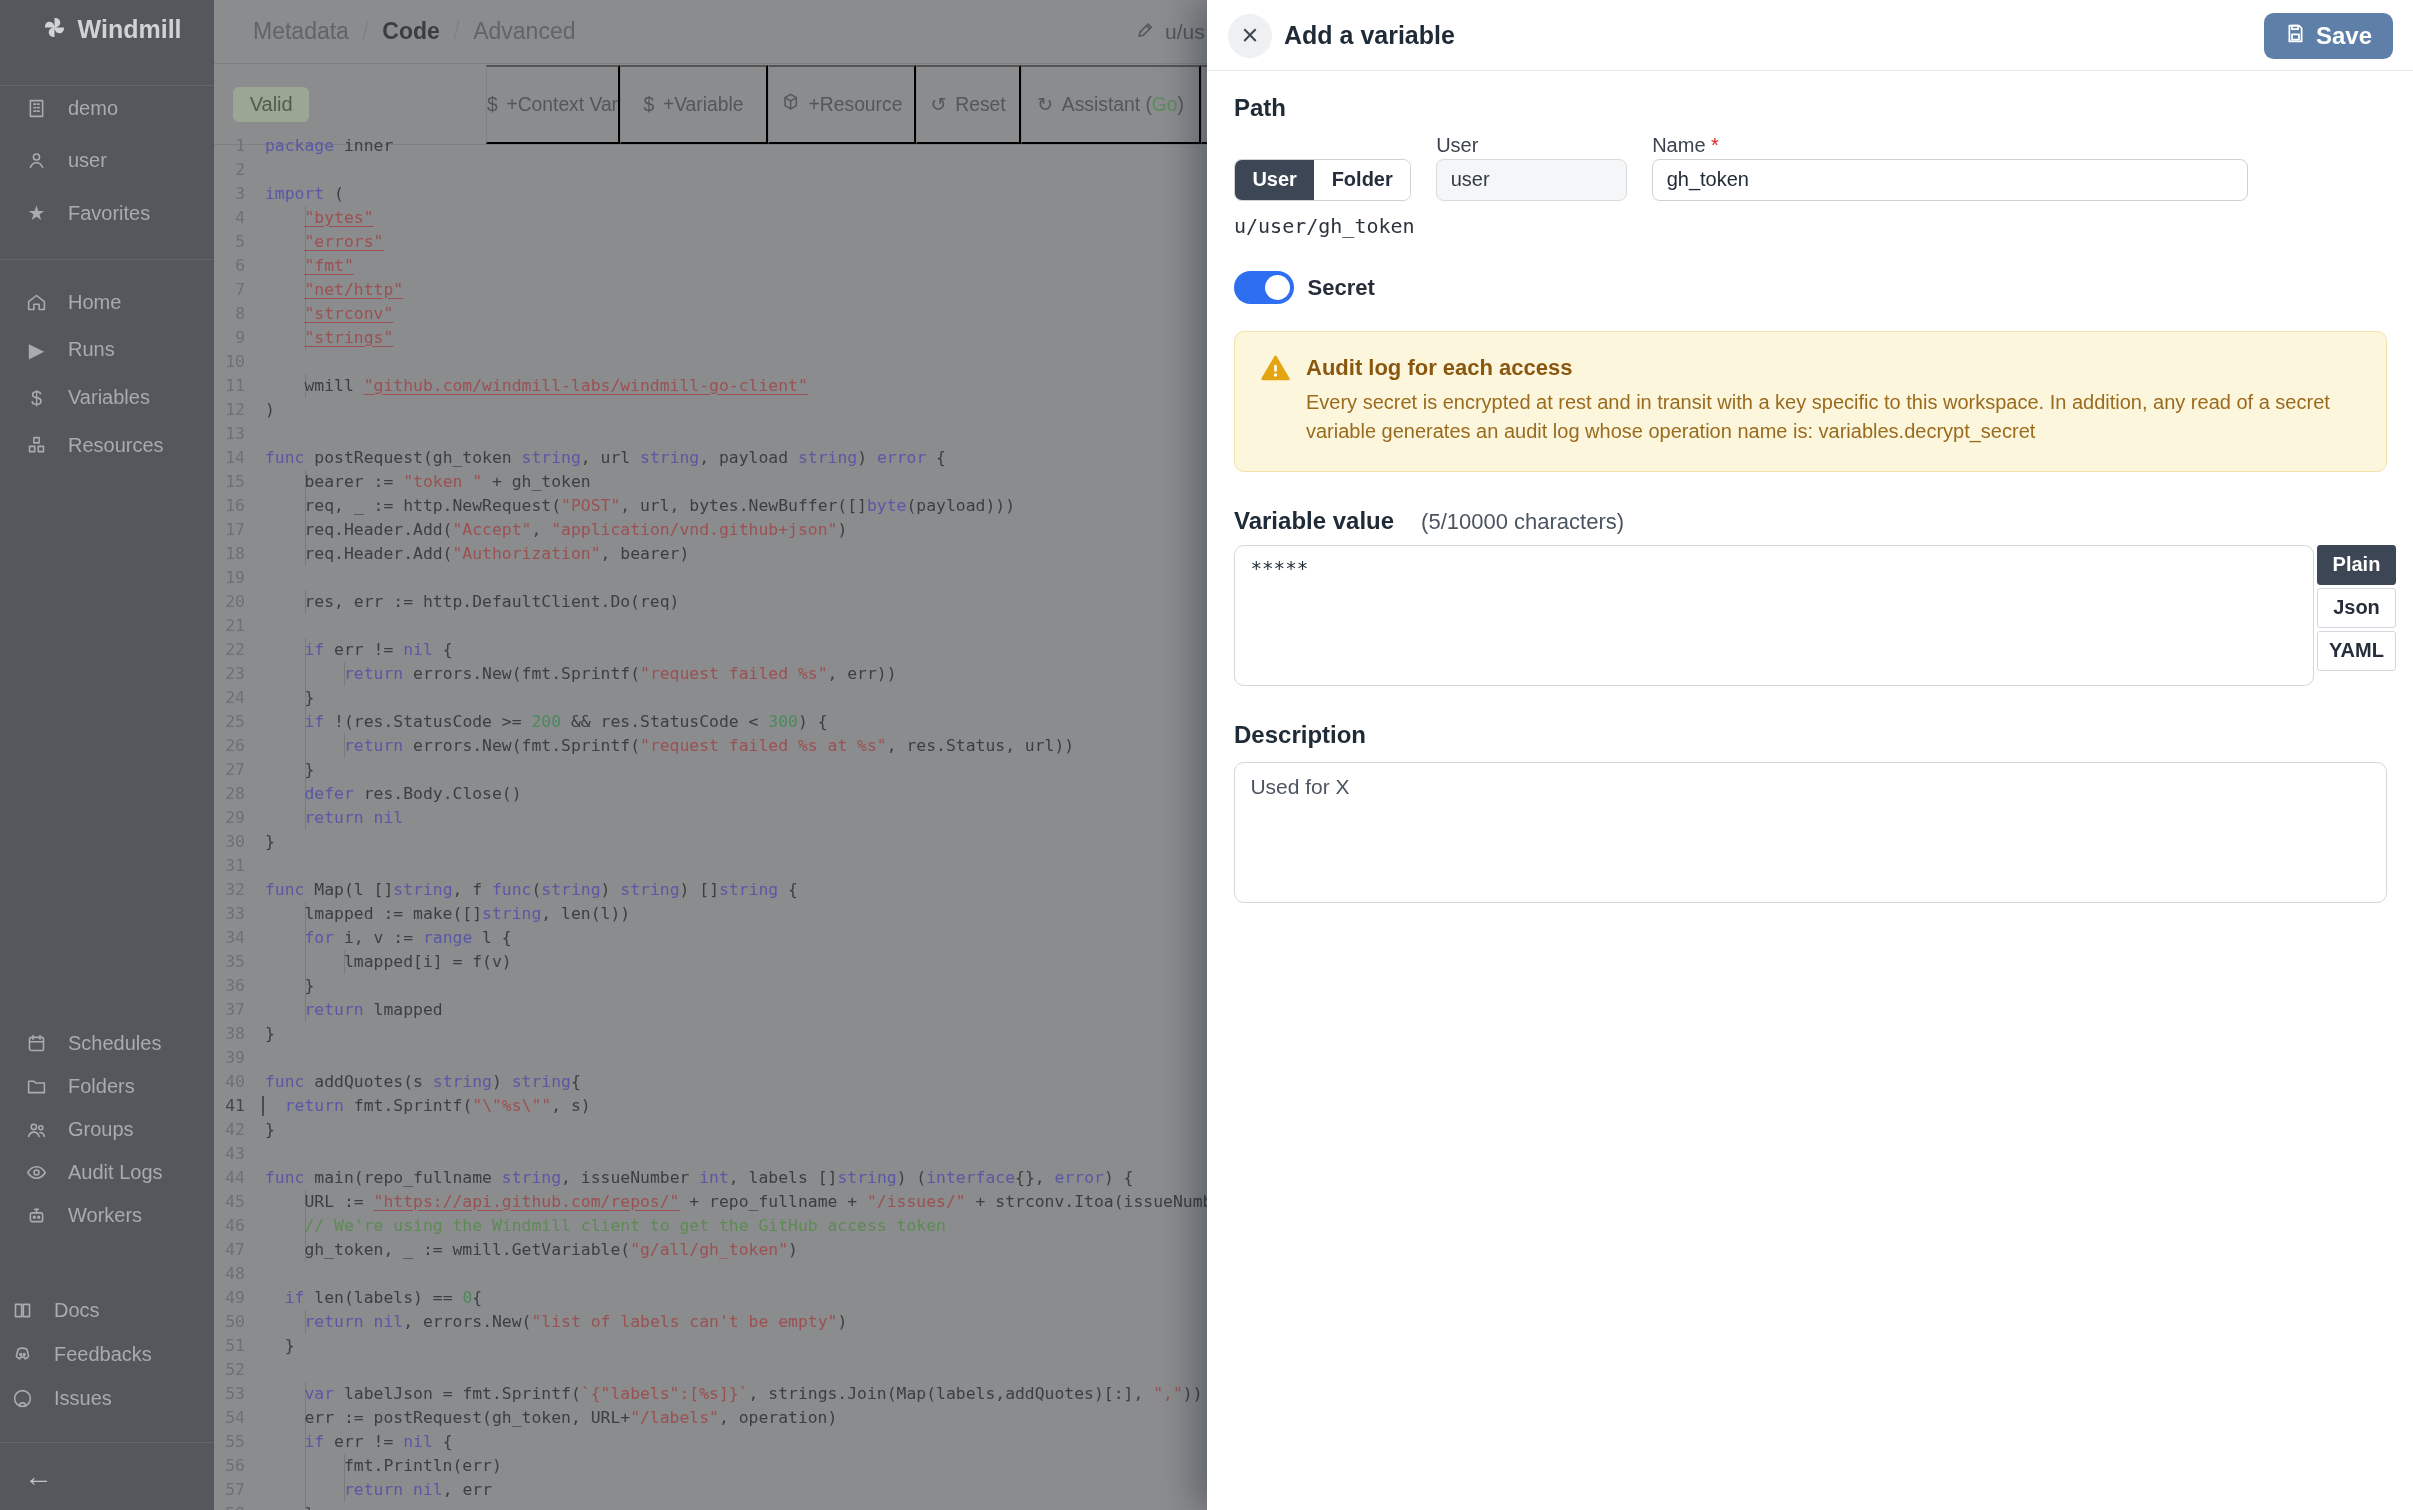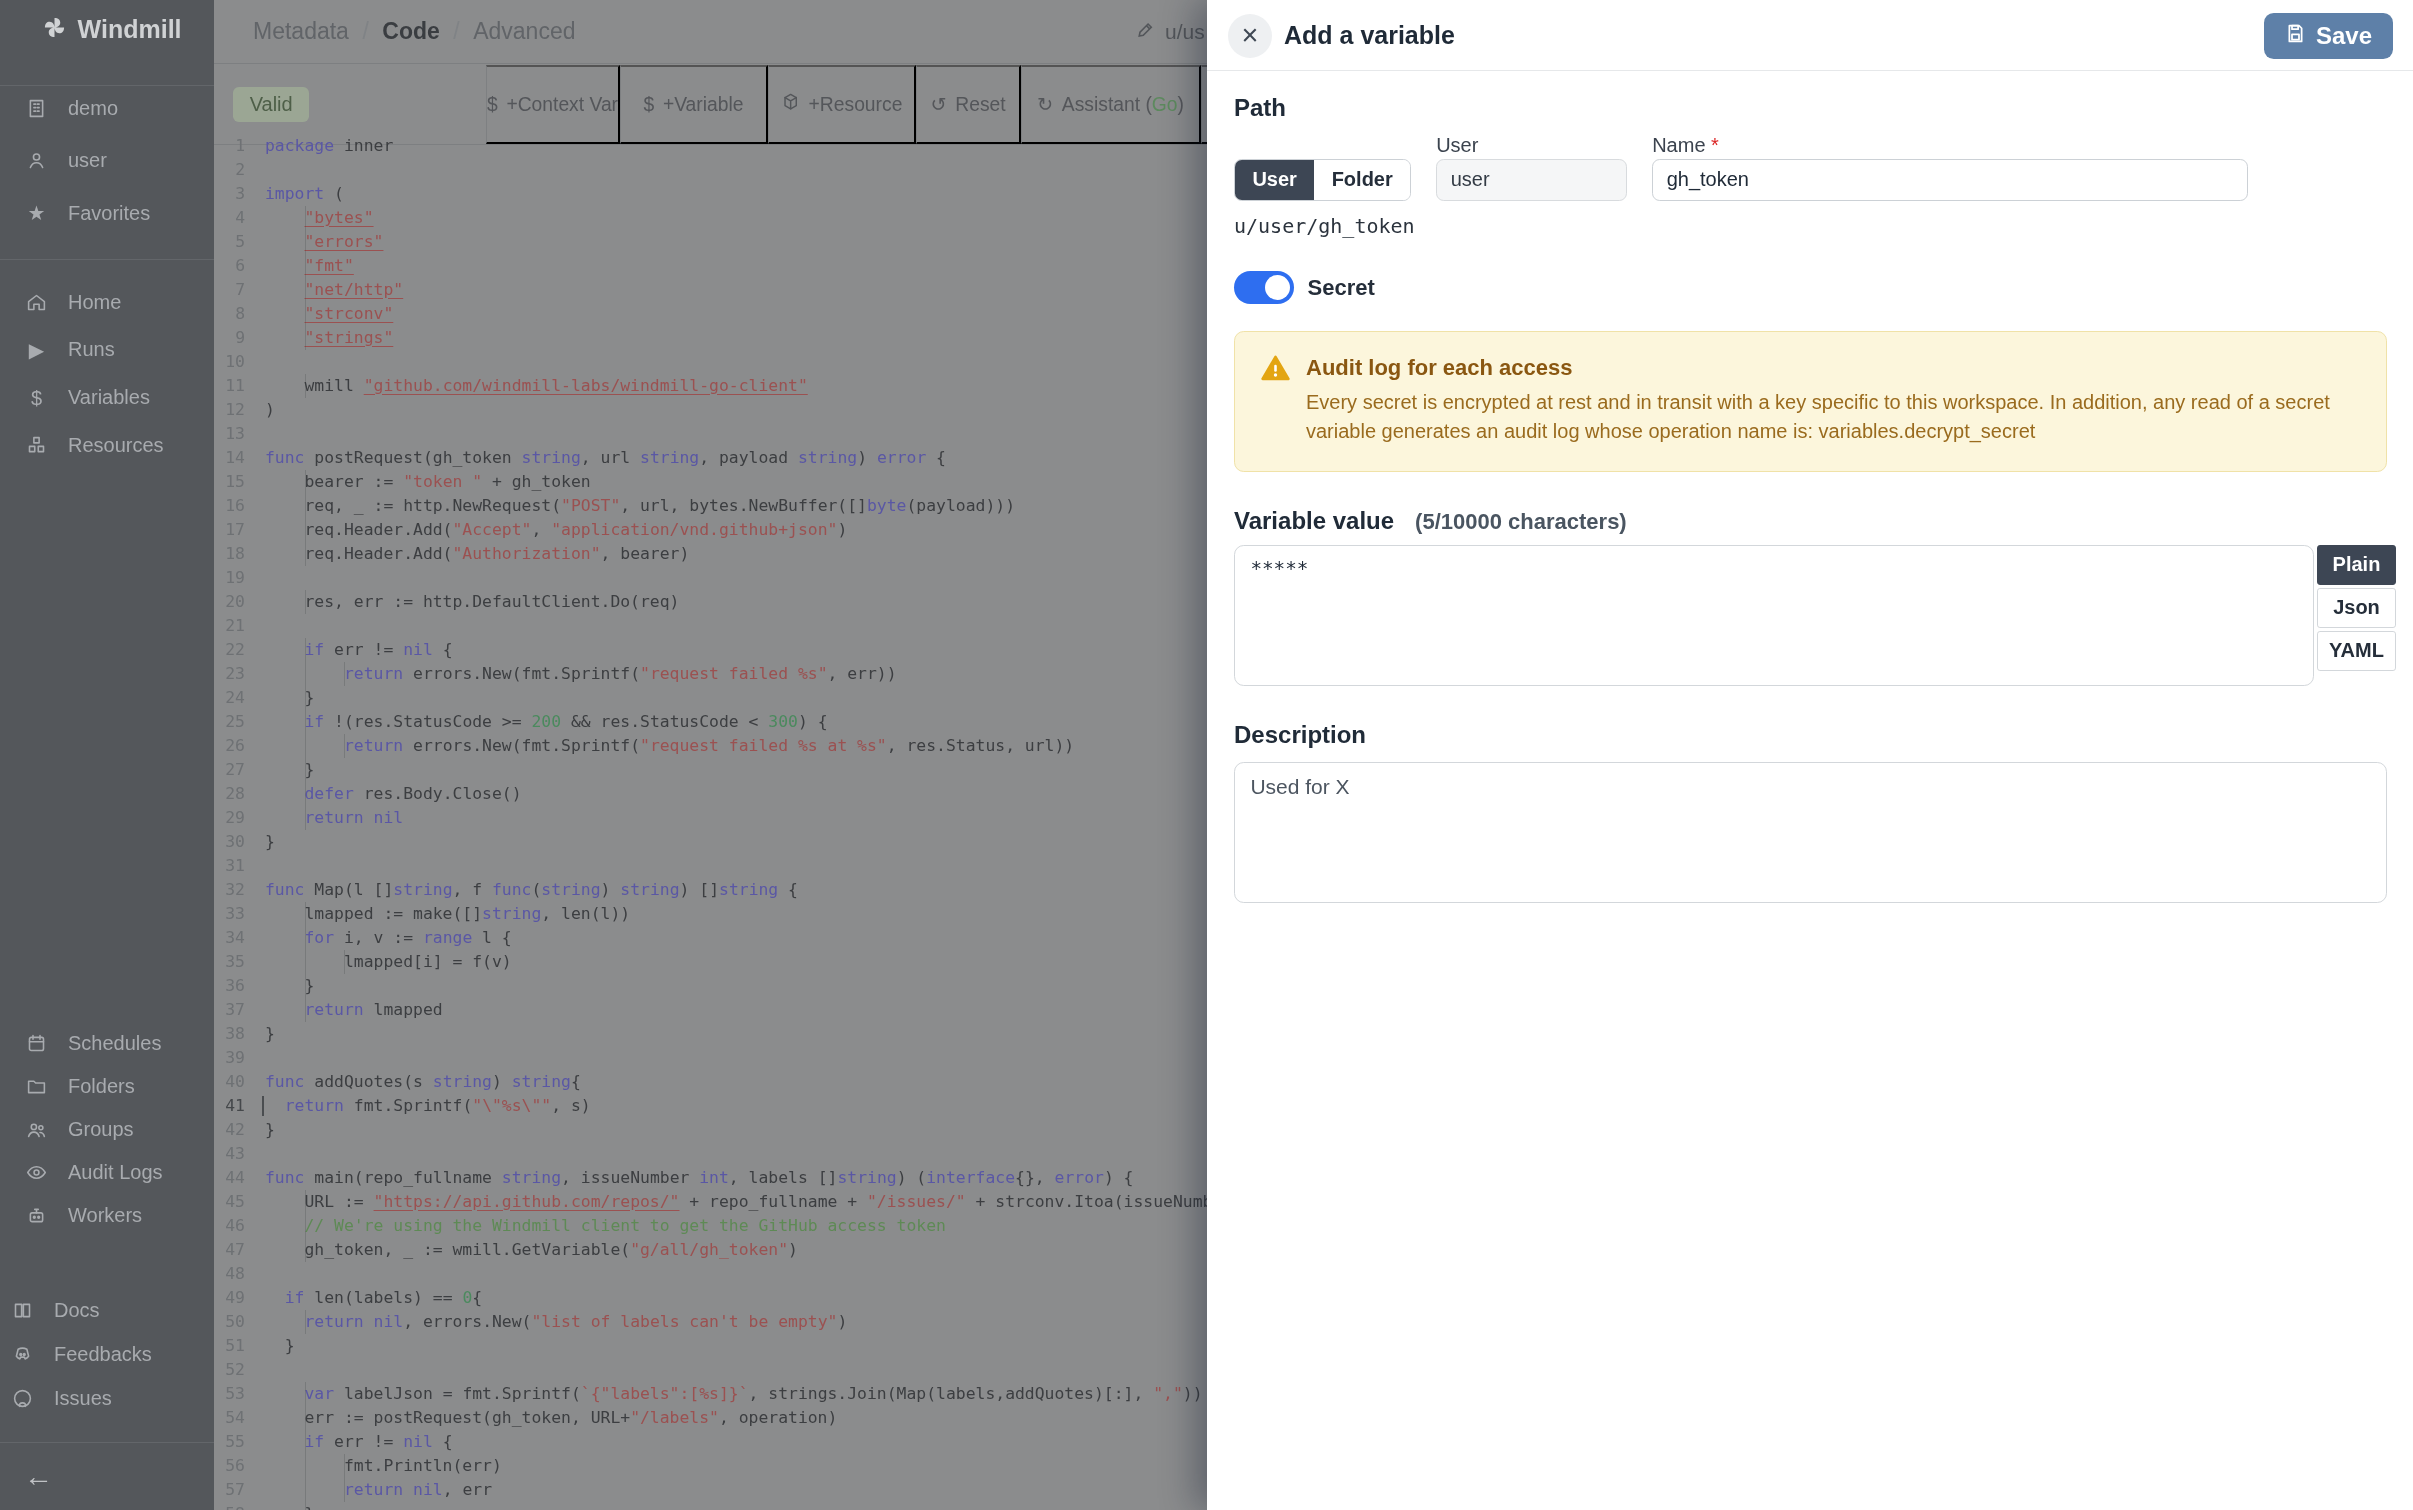--- a/index.html
+++ b/index.html
@@ -100,22 +100,22 @@
   .toggle { position:relative; width:60px; height:33px; border-radius:16.4px; background:#2e6ef0; cursor:pointer; flex:none; }
   .toggle .knob { position:absolute; top:3.9px; right:3.9px; width:25px; height:25px; border-radius:50%; background:#fff; }
   .toggle-lbl { margin-left:13.5px; font-size:22px; font-weight:600; color:#252e3a; }
 
   .warning-box { position:relative; margin-top:27px; height:141px; background:#fcf6dc; border:1px solid #f0e2a8;
                  border-radius:9.7px; }
   .warning-box .w-icon { position:absolute; left:25px; top:21px; width:31px; height:31px; }
   .warning-box .w-title { position:absolute; left:71px; top:23px; font-size:22px; font-weight:700; color:#8a5711; }
   .warning-box .w-body { position:absolute; left:71px; top:56px; right:29px; font-size:20px; line-height:29px; color:#9a6b1e; }
 
-  .value-heading { margin-top:35px; display:flex; align-items:baseline; gap:21px; }
-  .value-counter { font-size:22px; font-weight:700; color:#4a5561; }
+  .value-heading { margin-top:35px; display:flex; align-items:baseline; gap:27px; }
+  .value-counter { font-size:22px; font-weight:400; color:#4a5561; }
   .value-area { position:relative; margin-top:9.7px; height:141px; }
   .ta { border:1px solid #d3d7db; border-radius:9.7px; resize:none; padding:11.6px 15.4px;
         font-size:20px; color:#1f2937; font-family:Liberation Sans, sans-serif; }
   .ta-value { position:absolute; left:0; top:0; width:1080px; height:141px; font-family:"DejaVu Sans Mono", monospace; font-size:19.3px; }
   .fmt-col { position:absolute; left:1083px; top:0; width:79px; }
   .fmt-btn { display:block; width:79px; height:40px; margin-bottom:2.9px; border:1px solid #d3d7db; border-radius:2.9px;
              background:#fff; color:#252e3a; font-size:20px; font-weight:600; cursor:pointer;
              font-family:"Liberation Sans", sans-serif; }
   .fmt-btn.sel { background:#3d4654; border-color:#3d4654; color:#fff; }
 

